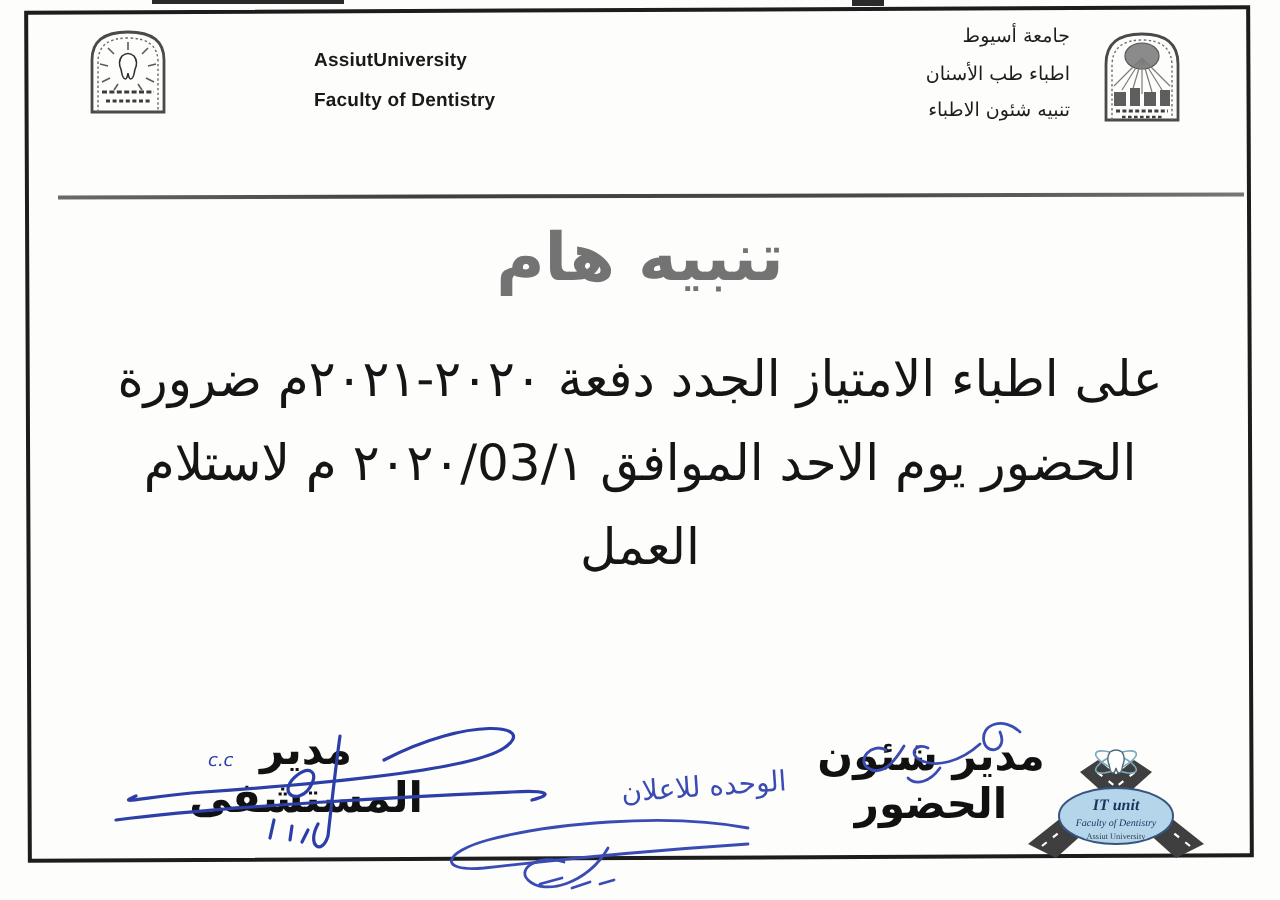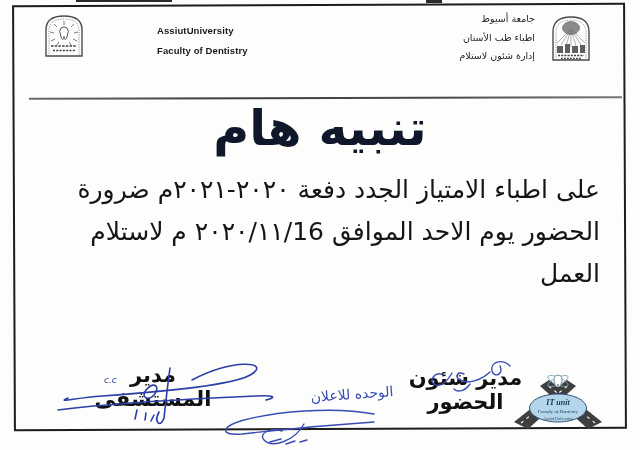--- a/index.html
+++ b/index.html
@@ -11,22 +11,22 @@
   
   .logo{position:absolute;}
   .latin-head{position:absolute;left:117px;top:21px;color:#191919;font-family:"Liberation Sans",sans-serif;
               font-weight:bold;font-size:9.5px;line-height:20px;letter-spacing:0.1px;margin-left:40px;}
   .ar-head{position:absolute;left:408px;top:10px;width:127px;direction:rtl;text-align:right;color:#1d1d1d;
            font-size:9.5px;line-height:18.5px;}
   .sep{position:absolute;left:29px;top:97px;width:593px;height:1.6px;
        background:linear-gradient(90deg,#6a6a6a,#3f3f3f 30%,#4a4a4a 70%,#777);transform:rotate(-0.15deg);}
   
   .title{position:absolute;left:0;top:100px;width:640px;text-align:center;direction:rtl;
-         color:#0f172a;font-weight:bold;font-size:49px;line-height:58px;}
-  .bodytxt{position:absolute;left:40px;top:169px;width:560px;text-align:right;direction:rtl;
+         color:#737373;font-weight:bold;font-size:33px;line-height:58px;}
+  .bodytxt{position:absolute;left:40px;top:169px;width:560px;text-align:center;direction:rtl;
            color:#151515;font-size:25px;line-height:42px;}
   
   .sig-title{position:absolute;direction:rtl;text-align:center;color:#111;font-weight:bold;font-size:21px;margin-top:30px;}
   .sig-right-title{left:393px;top:336px;width:145px;}
   .sig-left-title{left:84px;top:333px;width:138px;}
   .ink{position:absolute;}
   .center-note{position:absolute;left:282px;top:386px;width:140px;direction:rtl;text-align:center;
                color:#3a4cb4;font-size:14px;transform:rotate(-4deg);}
   svg{display:block;}
 </style>
@@ -55,21 +55,21 @@
   </div>
 
   <div class="latin-head">
     <div>AssiutUniversity</div>
     <div>Faculty of Dentistry</div>
   </div>
 
   <div class="ar-head">
     <div>جامعة أسيوط</div>
     <div>اطباء طب الأسنان</div>
-    <div>إدارة شئون لاستلام</div>
+    <div>تنبيه شئون الاطباء</div>
   </div>
 
   <div class="logo" style="left:548px;top:13px;">
     <svg width="46" height="49" viewBox="0 0 46 49">
       <path d="M5,47 L5,19 Q5,4 23,4 Q41,4 41,19 L41,47 Z" fill="none" stroke="#4a4a4a" stroke-width="1.4"></path>
       <path d="M8,47 L8,20 Q8,7 23,7 Q38,7 38,20 L38,47" fill="none" stroke="#6d6d6d" stroke-width="0.7" stroke-dasharray="1.2,1.2"></path>
       <ellipse cx="23" cy="15" rx="8.5" ry="6.5" fill="#8b8b8b" stroke="#555" stroke-width="0.6"></ellipse>
       <g stroke="#7c7c7c" stroke-width="0.6">
         <path d="M23,16 L9,30 M23,16 L13,32 M23,16 L18,33 M23,16 L23,34 M23,16 L28,33 M23,16 L33,32 M23,16 L37,30"></path>
       </g>
@@ -84,21 +84,21 @@
         <path d="M13,45.5 h20" stroke-width="1.3" stroke-dasharray="1.8,1.2"></path>
       </g>
     </svg>
   </div>
 
   <div class="sep"></div>
 
   <div class="title">تنبيه هام</div>
   <div class="bodytxt">
     <div>على اطباء الامتياز الجدد دفعة ٢٠٢٠-٢٠٢١م ضرورة</div>
-    <div>الحضور يوم الاحد الموافق ٢٠٢٠/١١/16 م لاستلام العمل</div>
+    <div>الحضور يوم الاحد الموافق ٢٠٢٠/03/١ م لاستلام العمل</div>
   </div>
 
   <div class="sig-title sig-right-title">مدير شئون الحضور</div>
   <div class="sig-title sig-left-title">مدير المستشفى</div>
 
   <div class="ink" style="left:42px;top:352px;">
     <svg width="235" height="78" viewBox="0 0 235 78">
       <g fill="none" stroke="#2c3ea8" stroke-width="1.6" stroke-linecap="round">
         <path d="M150,28 C192,6 228,10 210,22 C194,33 118,40 60,44 C32,46 14,51 26,46"></path>
         <path d="M16,58 C70,51 168,46 214,44 C231,43 236,45 224,48"></path>

